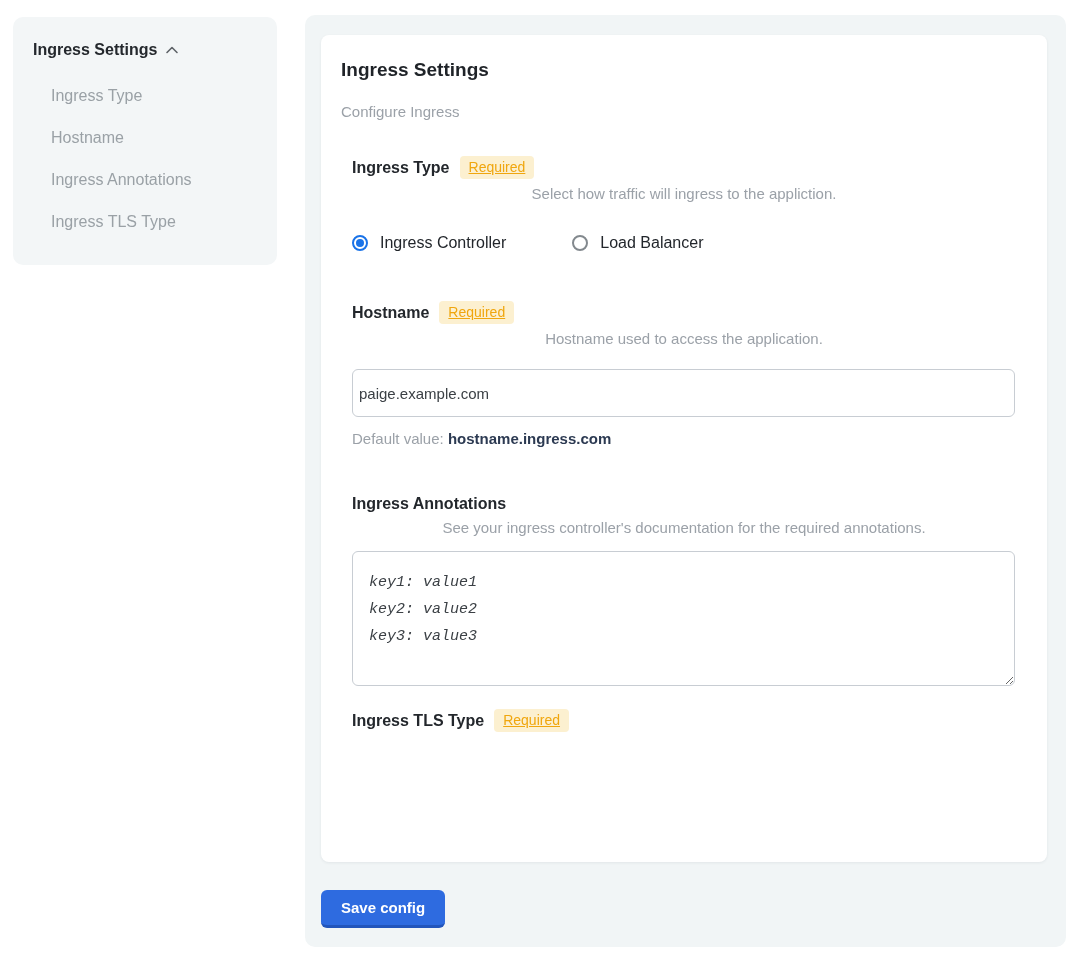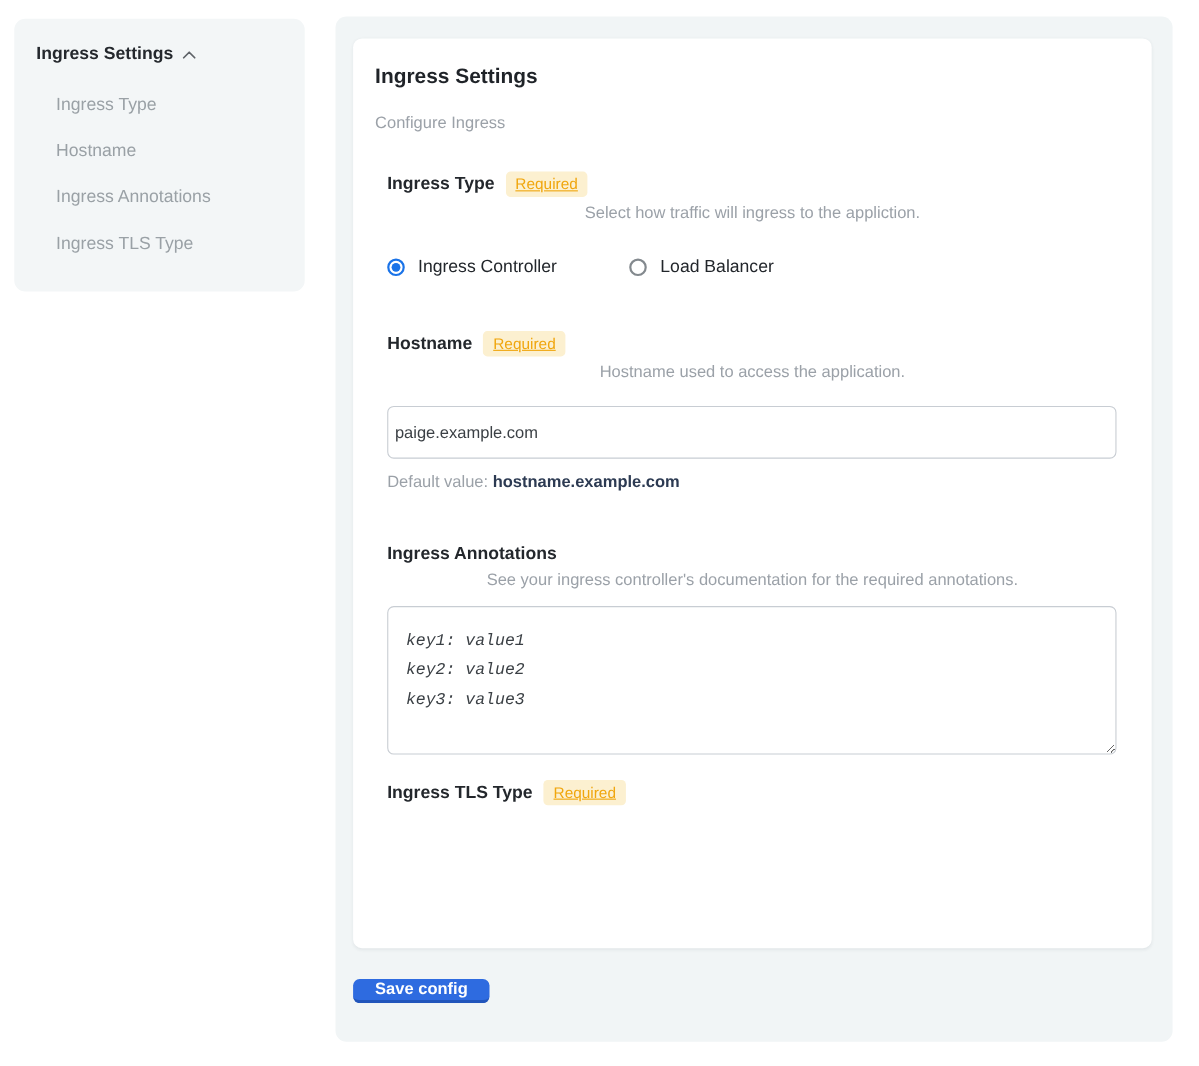--- a/index.html
+++ b/index.html
@@ -94,21 +94,21 @@
     color: #3b4045; font-family: "Liberation Mono", monospace;
     resize: vertical; outline: none; display: block; background: #fff; font-style: italic;
   }
 
   .sec-tls { margin-top: 23px; }
   .radio-stack { margin-top: 30px; }
   .radio-stack .radio-opt { margin-bottom: 26px; }
 
   .save-btn {
     margin-top: 28px; margin-left: 0;
-    height: 22px; padding: 0 20px;
+    height: 38px; padding: 0 20px;
     background: #2e6be0; color: #ffffff;
     font-size: 15px; font-weight: 700;
     font-family: "Liberation Sans", sans-serif;
     border: none; border-bottom: 3px solid #2255bb;
     border-radius: 6px; cursor: pointer; text-align: right;
   }
 </style>
 </head>
 <body>
 
@@ -152,21 +152,21 @@
         </div>
       </section>
 
       <section class="sec-hostname">
         <div class="section-label-row">
           <span class="section-label">Hostname</span>
           <span class="badge">Required</span>
         </div>
         <div class="section-desc">Hostname used to access the application.</div>
         <input class="text-input" type="text" value="paige.example.com" style="">
-        <div class="default-line"><span>Default value: </span><b>hostname.example.com</b></div>
+        <div class="default-line"><span>Default value: </span><b>hostname.ingress.com</b></div>
       </section>
 
       <section class="sec-annotations">
         <div class="section-label-row">
           <span class="section-label">Ingress Annotations</span>
         </div>
         <div class="section-desc">See your ingress controller's documentation for the required annotations.</div>
         <textarea class="annotations-area" spellcheck="false" style="">key1: value1
 key2: value2
 key3: value3</textarea>

